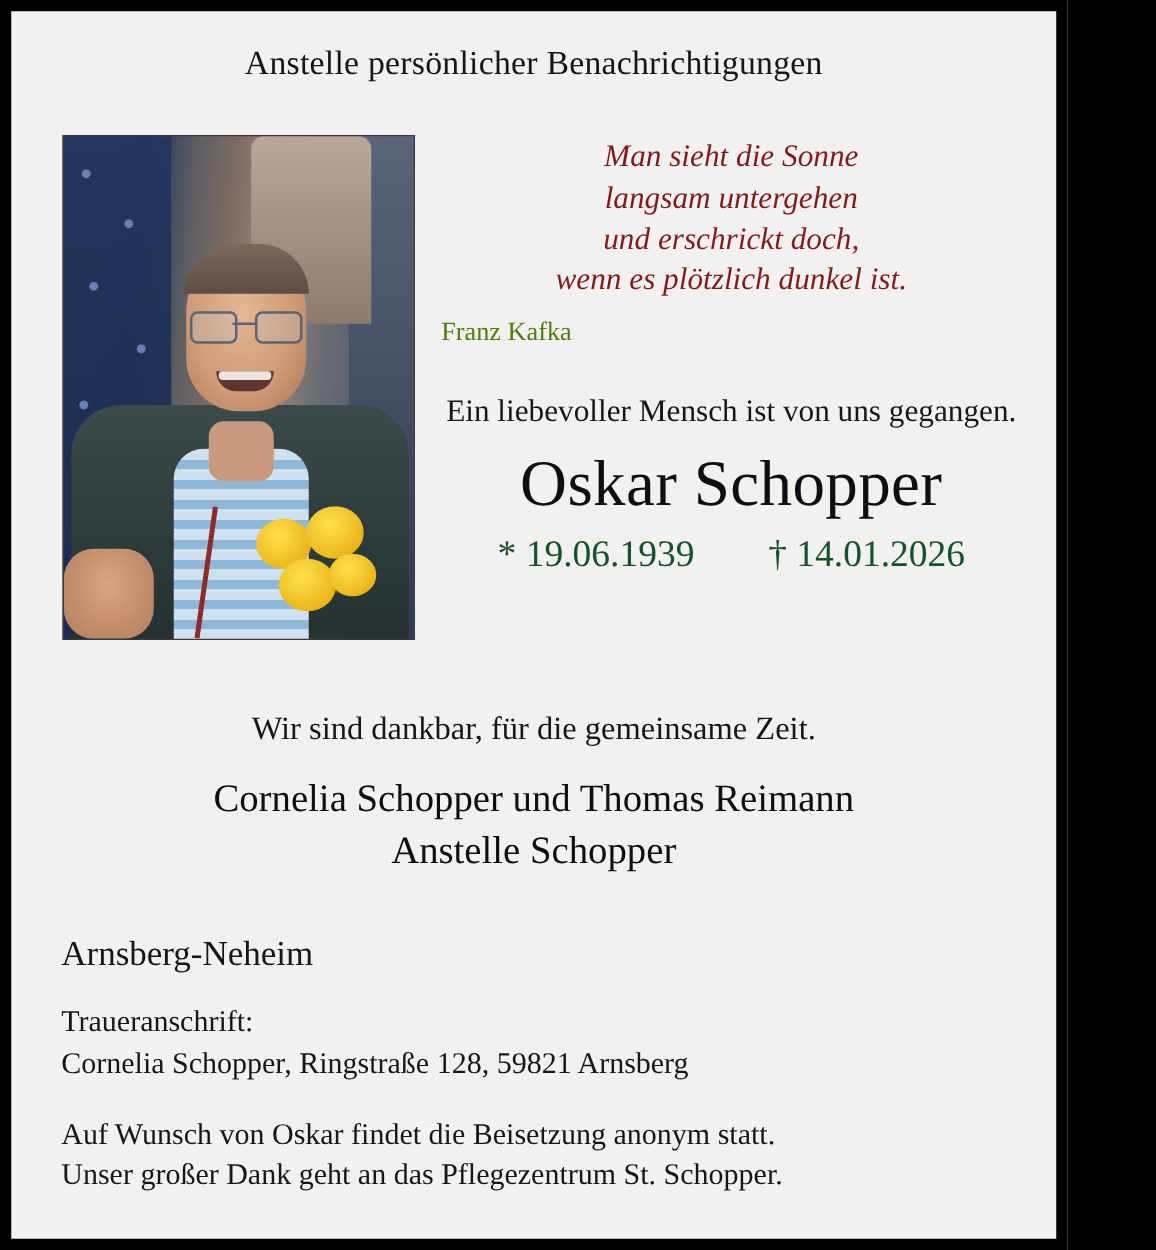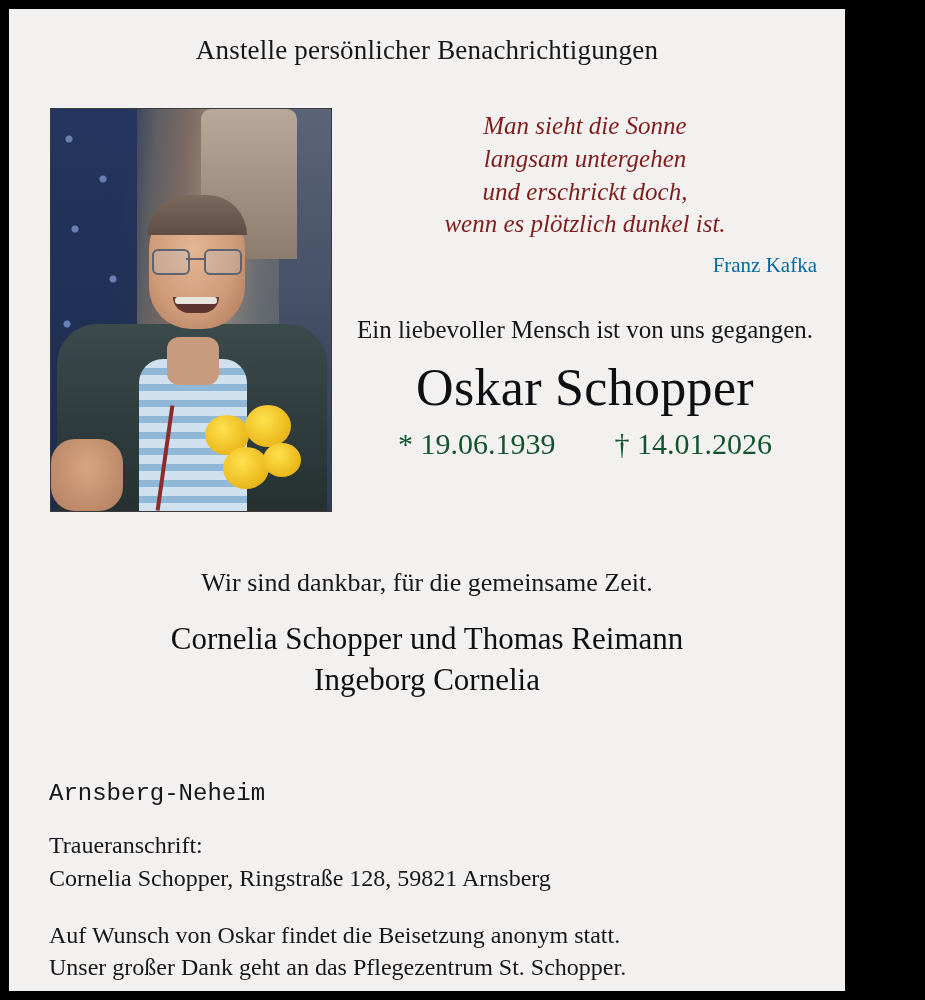--- a/index.html
+++ b/index.html
@@ -142,24 +142,24 @@
     padding-top: 2px;
   }
   .quote {
     text-align: center;
     font-size: 25px;
     line-height: 1.31;
     color: #7f1d1d;
     font-style: italic;
   }
   .quote-author {
-    text-align: right;
+    text-align: left;
     font-size: 21px;
     margin-top: 12px;
-    color: #0369a1;
+    color: #4d7c0f;
   }
   .lead {
     text-align: center;
     font-size: 25px;
     margin-top: 38px;
     color: #15171a;
   }
   .name {
     text-align: center;
     font-size: 52px;
@@ -182,25 +182,24 @@
     color: #15171a;
   }
   .family {
     text-align: center;
     font-size: 31px;
     line-height: 1.33;
     margin-top: 20px;
     color: #0d0f12;
   }
   .place {
-    font-size: 24px;
-    margin-top: 80px;
+    font-size: 28px;
+    margin-top: 48px;
     padding-left: 12px;
     color: #15171a;
-    font-family: Liberation Mono, monospace;
   }
   .address-block {
     font-size: 24px;
     line-height: 1.36;
     margin-top: 22px;
     padding-left: 12px;
     color: #15171a;
   }
   .note-block {
     font-size: 24px;
@@ -264,21 +263,21 @@
         <span class="sep"></span>
         <span>† 14.01.2026</span>
       </div>
     </div>
   </div>
 
   <div class="thanks">Wir sind dankbar, für die gemeinsame Zeit.</div>
 
   <div class="family">
     <div>Cornelia Schopper und Thomas Reimann</div>
-    <div>Ingeborg Cornelia</div>
+    <div>Anstelle Schopper</div>
   </div>
 
   <div class="place">Arnsberg-Neheim</div>
 
   <div class="address-block">
     <div>Traueranschrift:</div>
     <div>Cornelia Schopper, Ringstraße 128, 59821 Arnsberg</div>
   </div>
 
   <div class="note-block">

